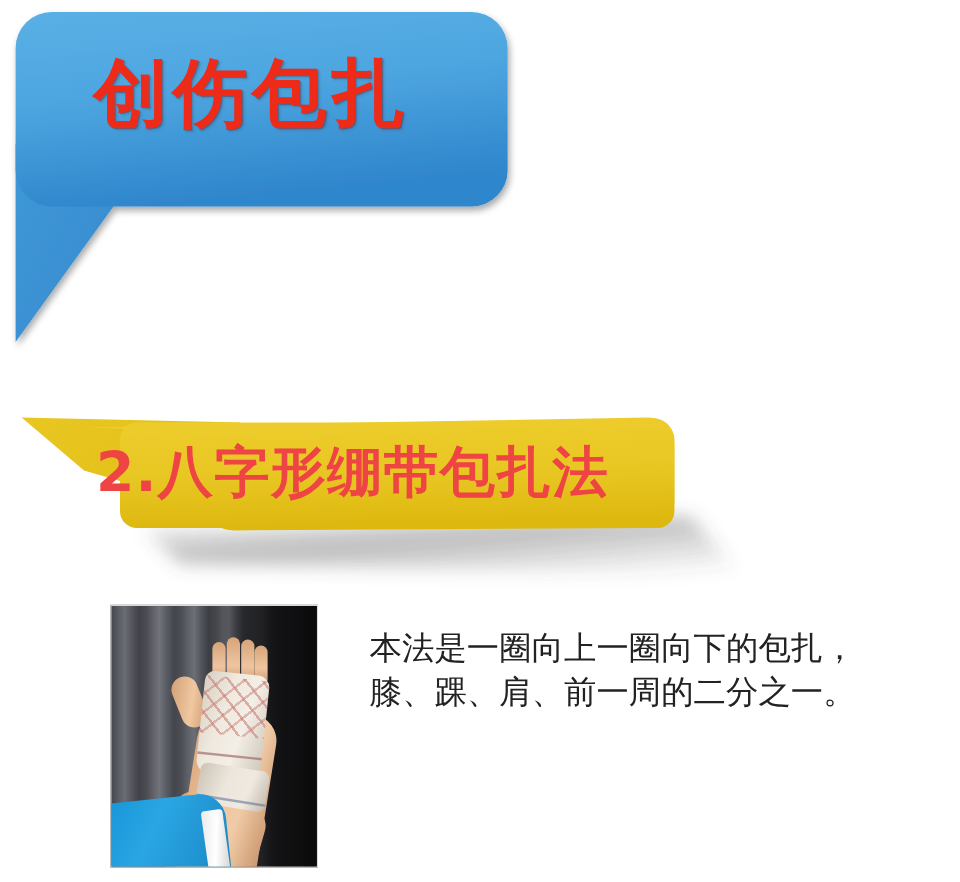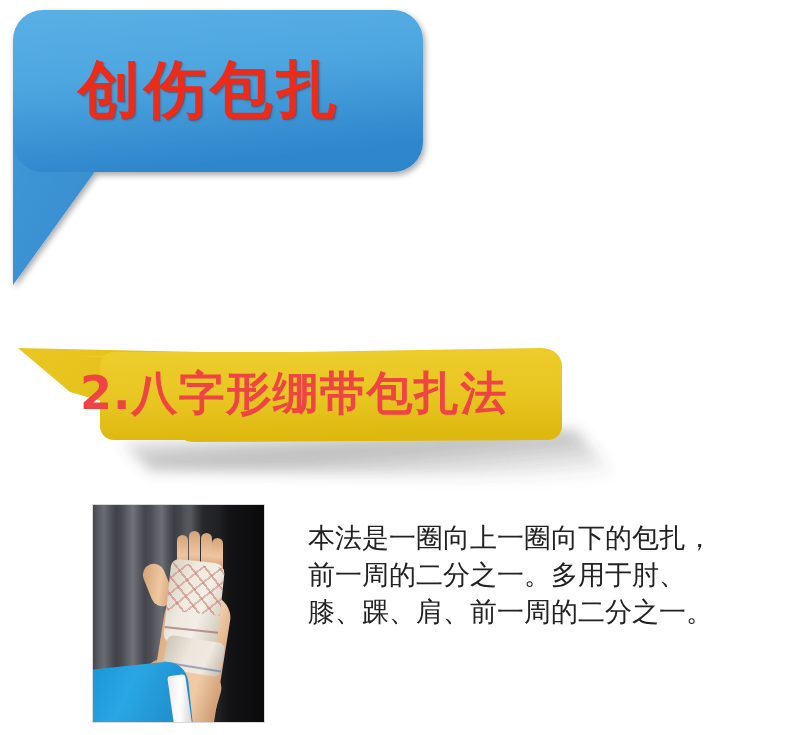--- a/index.html
+++ b/index.html
@@ -34,21 +34,21 @@
   .blue-bubble-svg {
     position: absolute;
     left: 0; top: 0;
     width: 440px;
     height: 300px;
     display: block;
   }
   .blue-title {
     position: absolute;
     left: 78px;
-    top: 40px;
+    top: 28px;
     width: 330px;
     height: 100px;
     line-height: 100px;
     font-family: "DejaVu Sans", "Liberation Sans", sans-serif;
     font-size: 62px;
     font-weight: 700;
     letter-spacing: 4px;
     color: #ee2a18;
     text-shadow: 1px 1px 0 rgba(120,20,10,0.30), 2px 2px 2px rgba(60,80,110,0.30);
     white-space: nowrap;
@@ -233,21 +233,21 @@
     transform: rotate(-8deg);
     border-radius: 3px;
   }
 
   
   .body-text {
     position: absolute;
     left: 308px;
     top: 522px;
     width: 480px;
-    font-family: Liberation Mono, monospace;
+    font-family: Liberation Serif, serif;
     font-size: 27px;
     line-height: 37px;
     color: #222222;
     letter-spacing: 0px;
     text-align: justify;
   }
   .body-text p {
     margin: 0;
     white-space: nowrap;
   }
@@ -340,17 +340,16 @@
       </div>
       <div class="bandage"></div>
       <div class="wrist-band"></div>
       <div class="sleeve"></div>
       <div class="sleeve-cuff"></div>
     </div>
   </div>
 
   <div class="body-text">
     <p>本法是一圈向上一圈向下的包扎，</p>
-    <p>前一周的二分之一。多用于肘、</p>
     <p>膝、踝、肩、前一周的二分之一。</p>
   </div>
 
 </div>
 
 </body></html>

